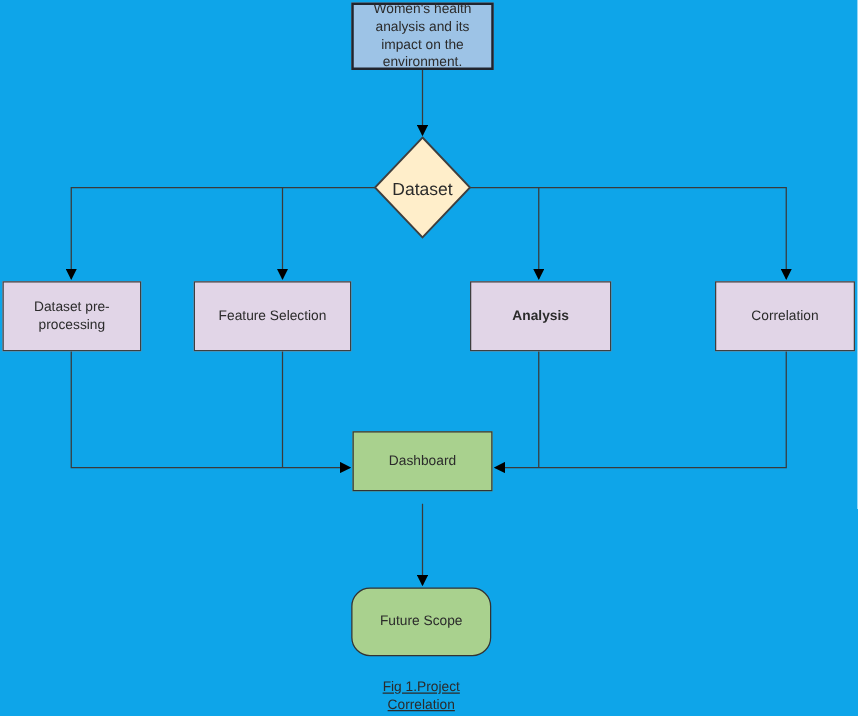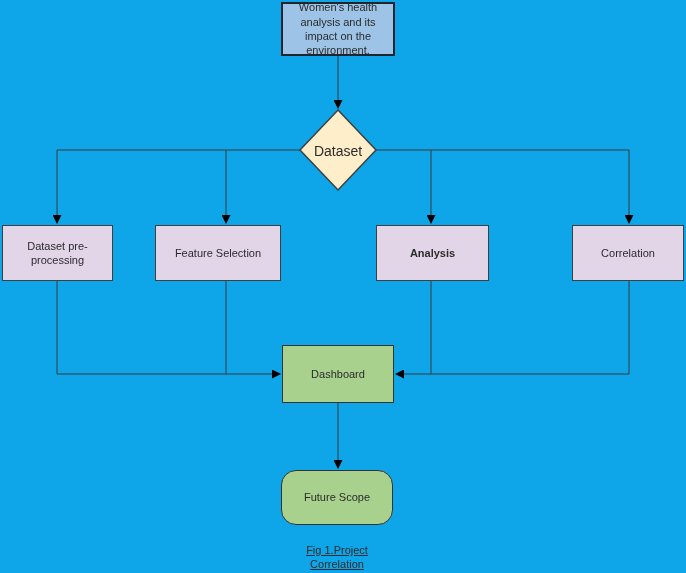--- a/index.html
+++ b/index.html
@@ -46,21 +46,21 @@
     top: 225px; height: 56px;
   }
   .node-preprocessing { left: 2px;   width: 111px; }
   .node-feature       { left: 155px; width: 126px; }
   .node-analysis      { left: 376px; width: 113px; font-weight: bold; }
   .node-correlation   { left: 572px; width: 112px; }
   .node-result {
     background: #a9d18e;
     border: 1.5px solid #333333;
   }
-  .node-dashboard { left: 282px; top: 345px; width: 112px; height: 58px; }
+  .node-dashboard { left: 282px; top: 345px; width: 112px; height: 48px; }
   .node-future    { left: 281px; top: 470px; width: 112px; height: 55px; border-radius: 15px; }
   .diamond-label {
     position: absolute;
     left: 298px; top: 143px;
     width: 80px;
     text-align: center;
     font-size: 14px;
     color: #2b2b2b;
     z-index: 2;
   }

